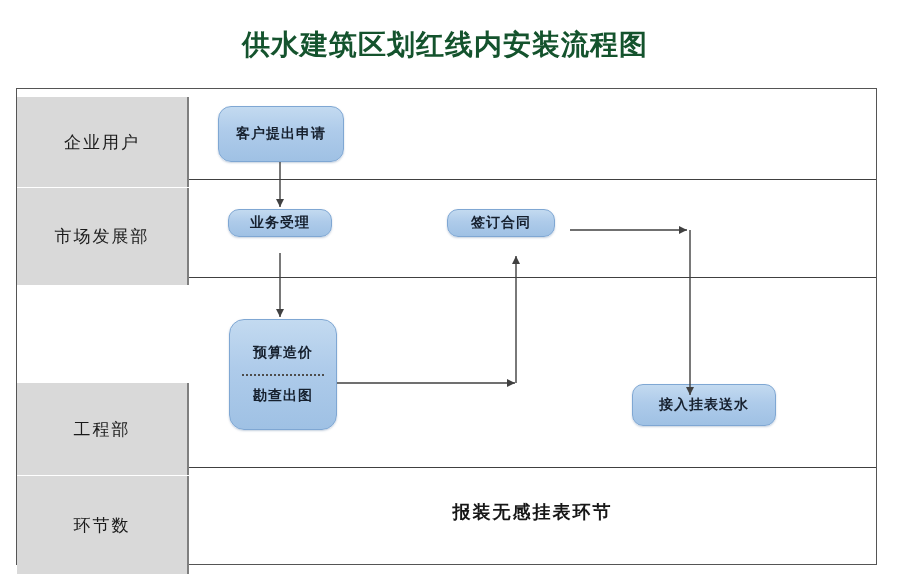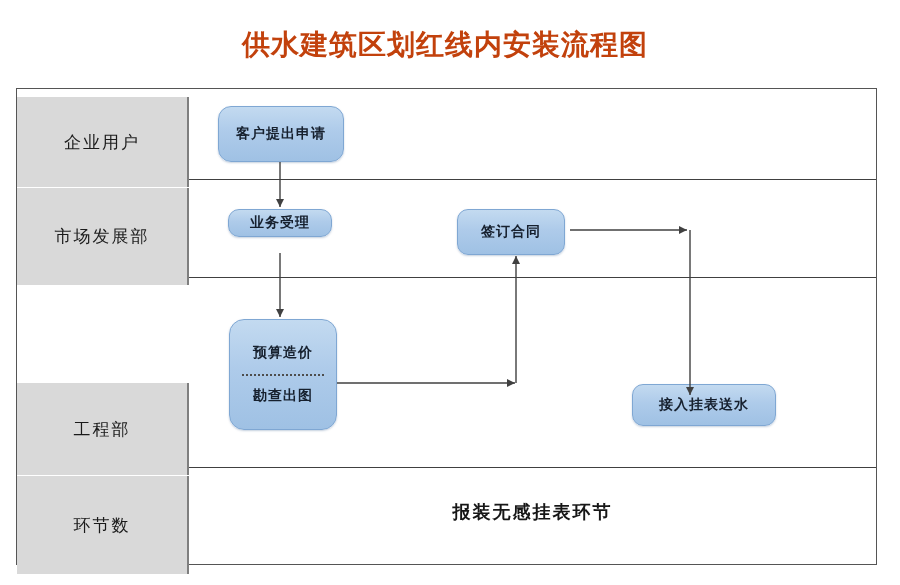--- a/index.html
+++ b/index.html
@@ -2,21 +2,21 @@
 <html><head>
 <meta charset="utf-8">
 <style>
   html,body{margin:0;padding:0;}
   body{
     width:900px;height:585px;position:relative;background:#ffffff;
     font-family:"Liberation Serif","DejaVu Serif",serif;overflow:hidden;
   }
   .title{
     position:absolute;left:0;top:26px;width:890px;text-align:center;
-    font-size:28px;font-weight:bold;color:#c2410c;letter-spacing:1px;
+    font-size:28px;font-weight:bold;color:#14532d;letter-spacing:1px;
   }
   .table{
     position:absolute;left:16px;top:88px;width:861px;height:477px;
     border:1px solid #555;box-sizing:border-box;background:#fff;z-index:1;
   }
   .lane{
     position:absolute;left:0;width:100%;box-sizing:border-box;
     border-bottom:1px solid #404040;
   }
   .lane:last-child{border-bottom:none;}
@@ -29,21 +29,21 @@
   .node{
     position:absolute;z-index:4;box-sizing:border-box;
     background:linear-gradient(180deg,#c3daf0 0%,#aecbea 45%,#9fc1e4 100%);
     border:1px solid #7fa7d3;border-radius:11px;
     display:flex;align-items:center;justify-content:center;
     font-size:14px;font-weight:bold;color:#16202e;letter-spacing:1px;
     box-shadow:0 1px 2px rgba(90,120,160,0.35);
   }
   .node-apply{left:218px;top:106px;width:126px;height:56px;border-radius:13px;}
   .node-accept{left:228px;top:209px;width:104px;height:28px;}
-  .node-contract{left:457px;top:209px;width:108px;height:46px;}
+  .node-contract{left:447px;top:209px;width:108px;height:28px;}
   .node-combo{
     left:229px;top:319px;width:108px;height:111px;border-radius:15px;
     flex-direction:column;justify-content:space-between;padding:12px;
   }
   .combo-half{
     width:100%;height:55px;display:flex;align-items:center;justify-content:center;
     box-sizing:border-box;
   }
   .combo-divider{
     width:100%;height:0;border-top:2px dotted #4d4d4d;

